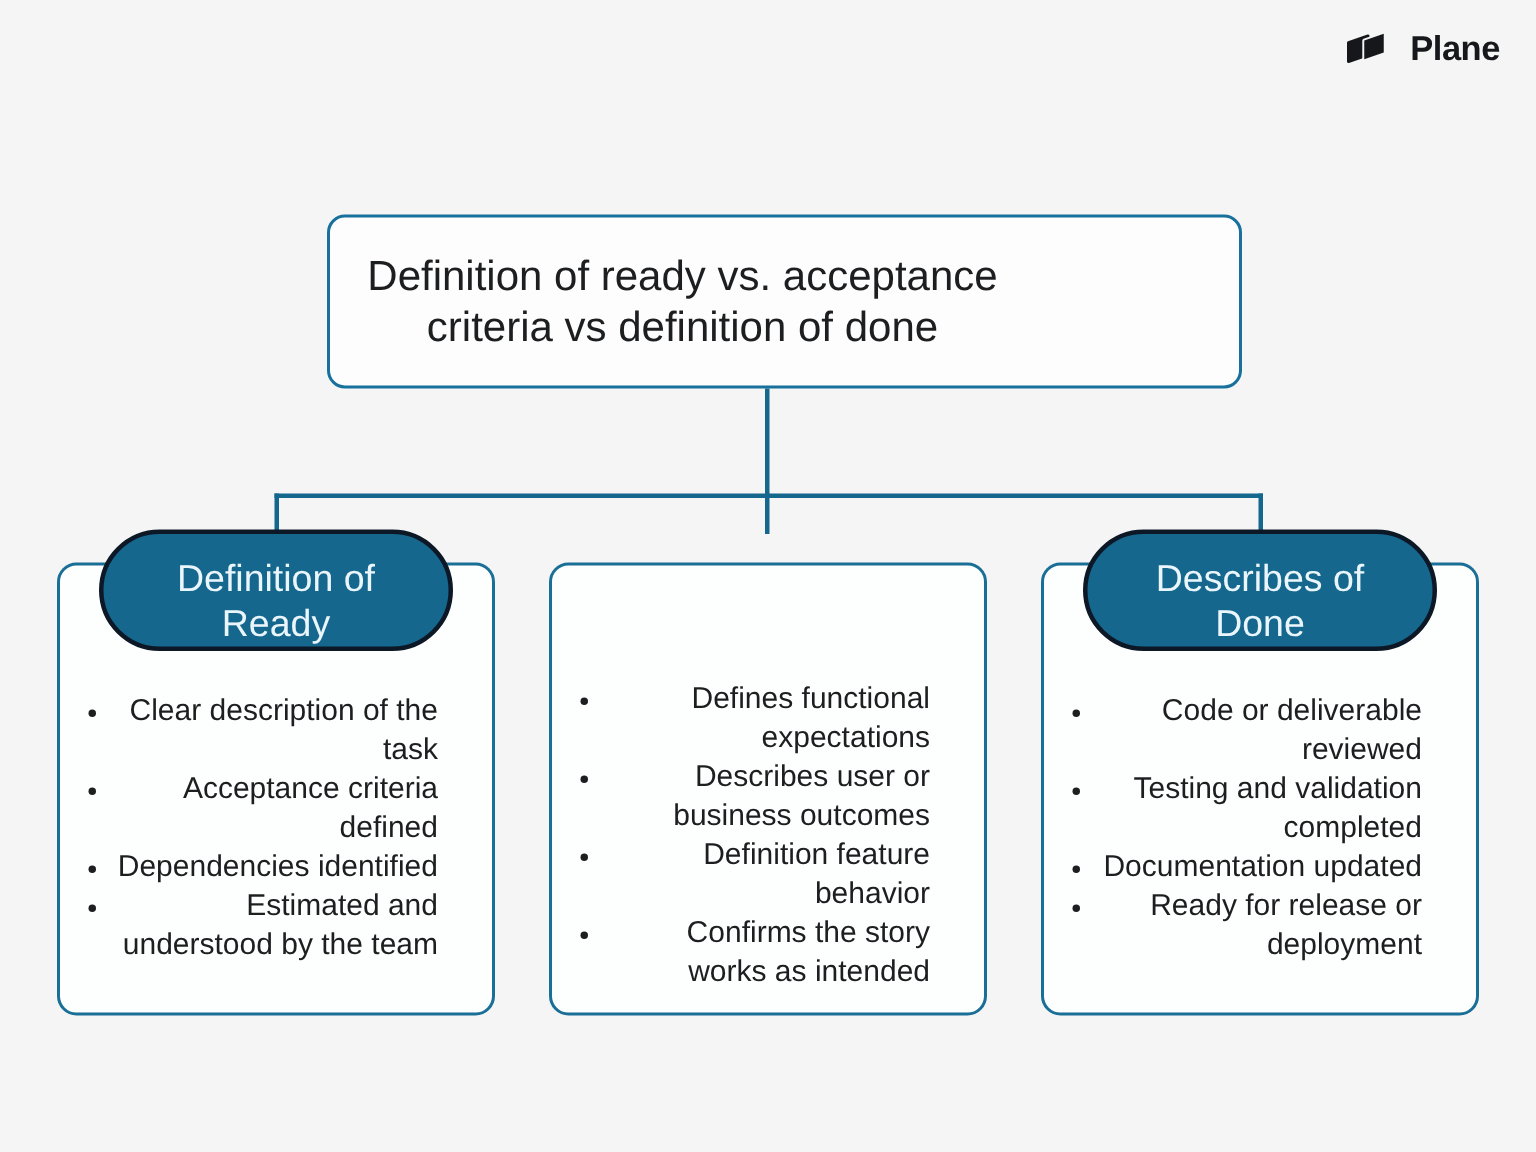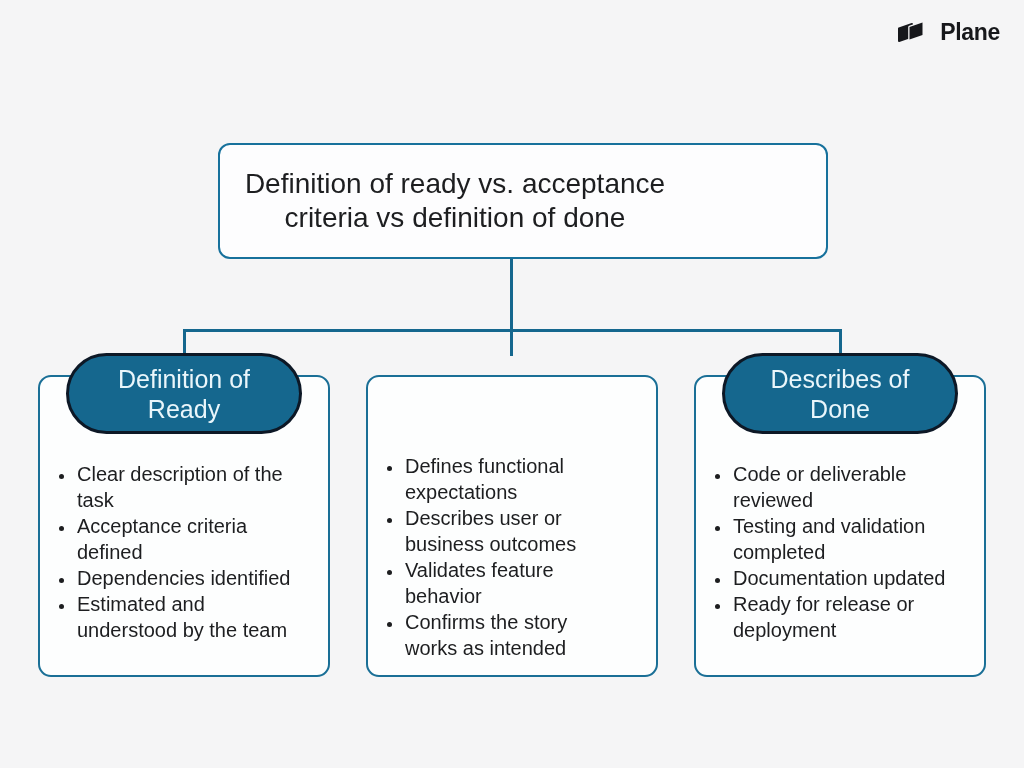--- a/index.html
+++ b/index.html
@@ -64,34 +64,35 @@
   .card-1 { left: 38px; }
   .card-2 { left: 366px; }
   .card-3 { left: 694px; }
 
   .card-list {
     margin: 0;
     padding: 84px 36px 0 36px;
     list-style: disc outside;
     font-size: 20px; line-height: 26px;
     color: #1d1e20;
+    text-align: right;
   }
   .card-2 .card-list { padding-top: 76px; }
   .card-list li { margin: 0; padding-left: 1px; }
   .card-list li::marker { color: #1d1e20; font-size: 18px; }
 
   
   .pill {
     position: absolute; top: 353px;
     width: 236px; height: 81px;
     background: #15678e;
     border: 3px solid #0d1826;
     border-radius: 41px;
     box-sizing: border-box;
-    display: flex; align-items: center; justify-content: center;
+    display: flex; align-items: flex-end; justify-content: center;
     text-align: center;
     z-index: 2;
   }
   .pill-inner {
     max-width: 190px;
     font-size: 25px; line-height: 30px;
     color: #eaf6fb;
   }
   .pill-1 { left: 66px; }
   .pill-2 { left: 394px; }
@@ -127,21 +128,21 @@
         <li>Acceptance criteria defined</li>
         <li>Dependencies identified</li>
         <li>Estimated and understood by the team</li>
       </ul>
   </div>
 
   <div class="card card-2">
     <ul class="card-list">
         <li>Defines functional expectations</li>
         <li>Describes user or business outcomes</li>
-        <li>Validates feature behavior</li>
+        <li>Definition feature behavior</li>
         <li>Confirms the story works as intended</li>
       </ul>
   </div>
 
   <div class="card card-3">
     <ul class="card-list">
         <li>Code or deliverable reviewed</li>
         <li>Testing and validation completed</li>
         <li>Documentation updated</li>
         <li>Ready for release or deployment</li>

